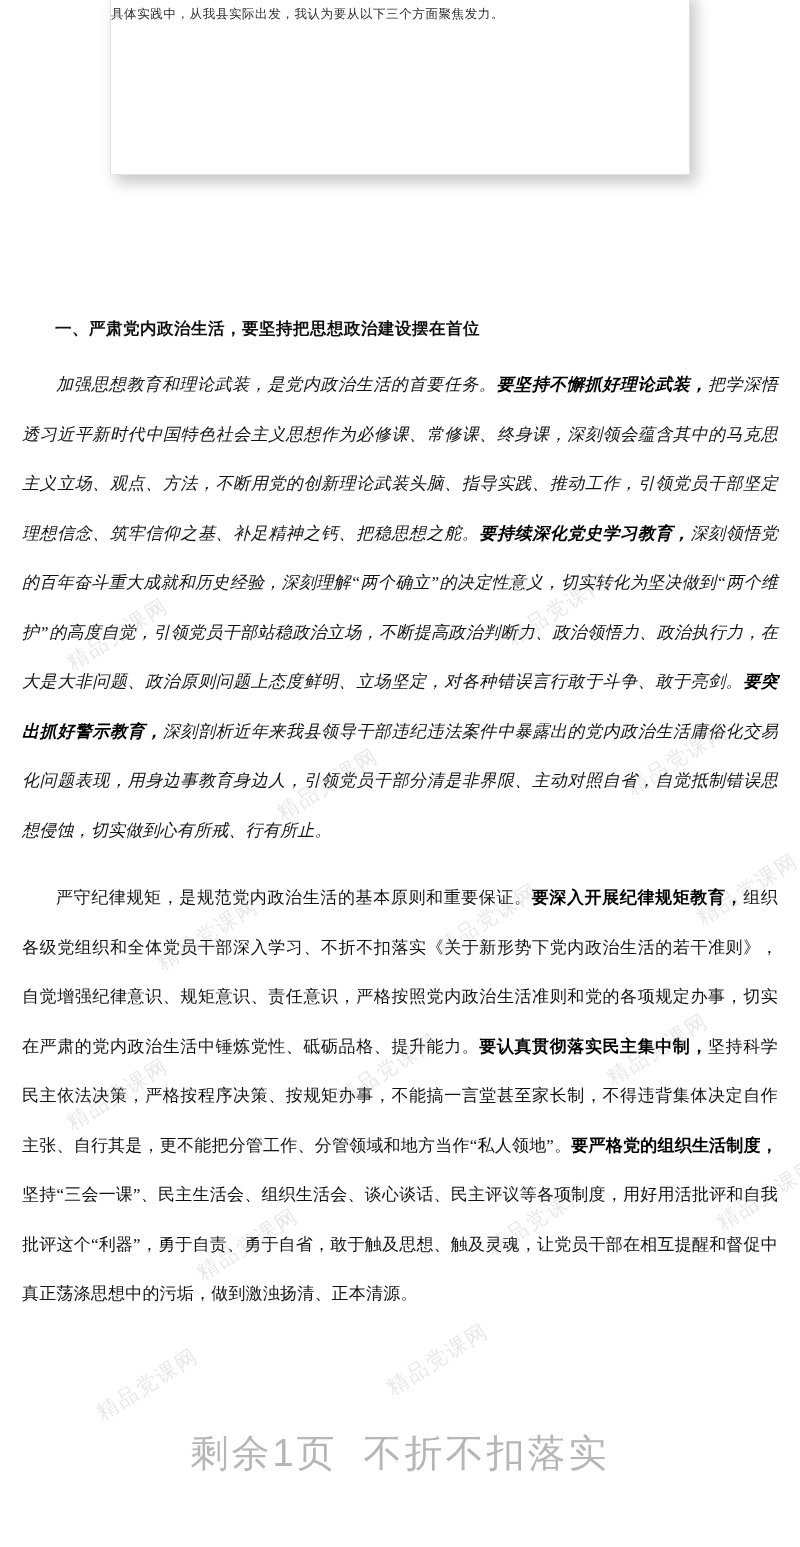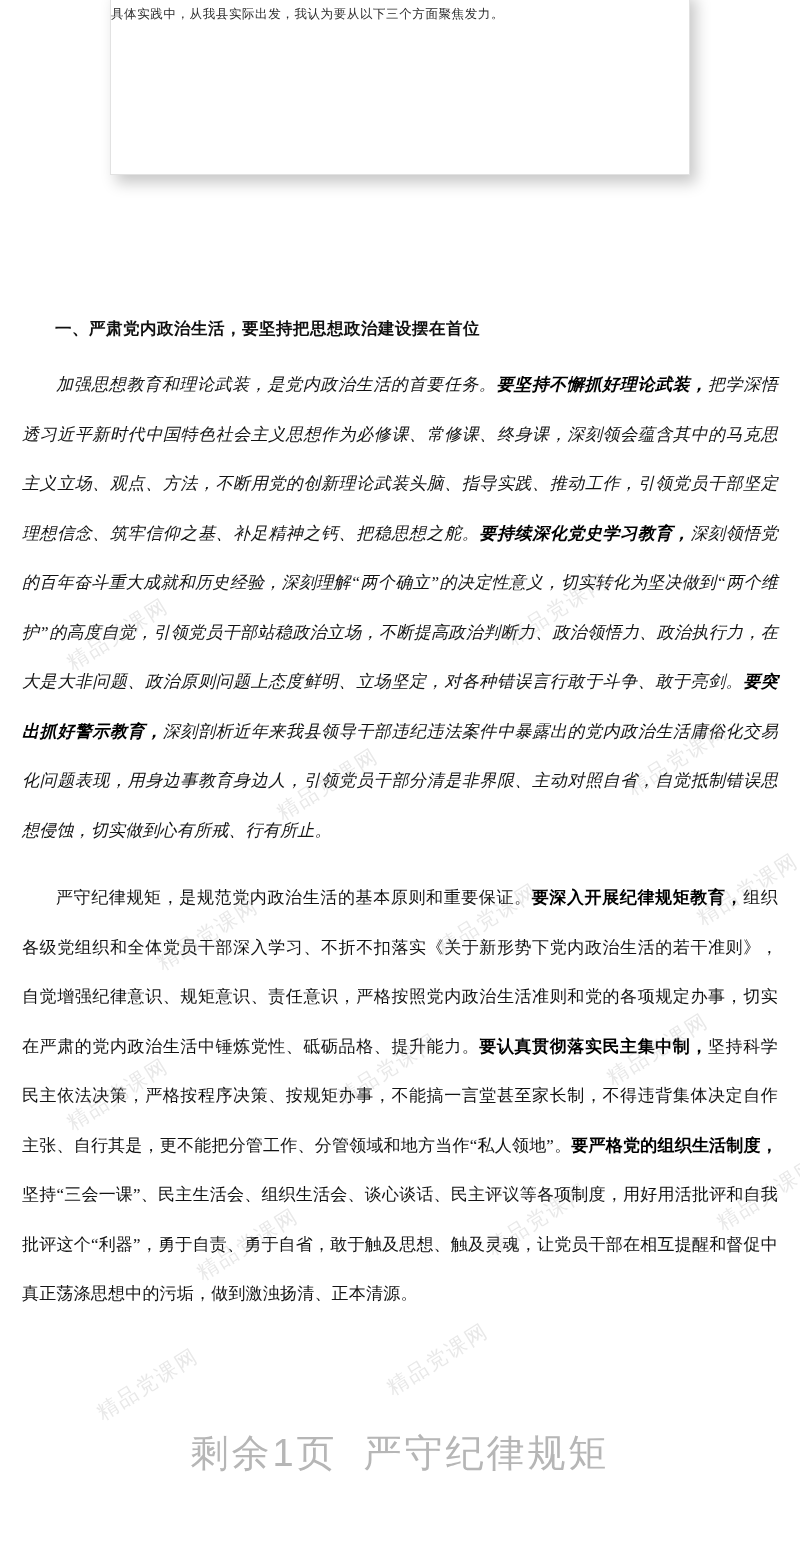--- a/index.html
+++ b/index.html
@@ -137,14 +137,14 @@
     <div class="watermark" style="left: 330px; top: 1055px;">精品党课网</div>
     <div class="watermark" style="left: 600px; top: 1035px;">精品党课网</div>
     <div class="watermark" style="left: 190px; top: 1230px;">精品党课网</div>
     <div class="watermark" style="left: 480px; top: 1205px;">精品党课网</div>
     <div class="watermark" style="left: 710px; top: 1180px;">精品党课网</div>
     <div class="watermark" style="left: 90px; top: 1370px;">精品党课网</div>
     <div class="watermark" style="left: 380px; top: 1345px;">精品党课网</div>
   </div>
 
 <div id="preview-footer">
-  <span>剩余1页</span><span class="gap"></span><span>严守纪律规矩</span>
+  <span>剩余1页</span><span class="gap"></span><span>不折不扣落实</span>
 </div>
 
 </body></html>

